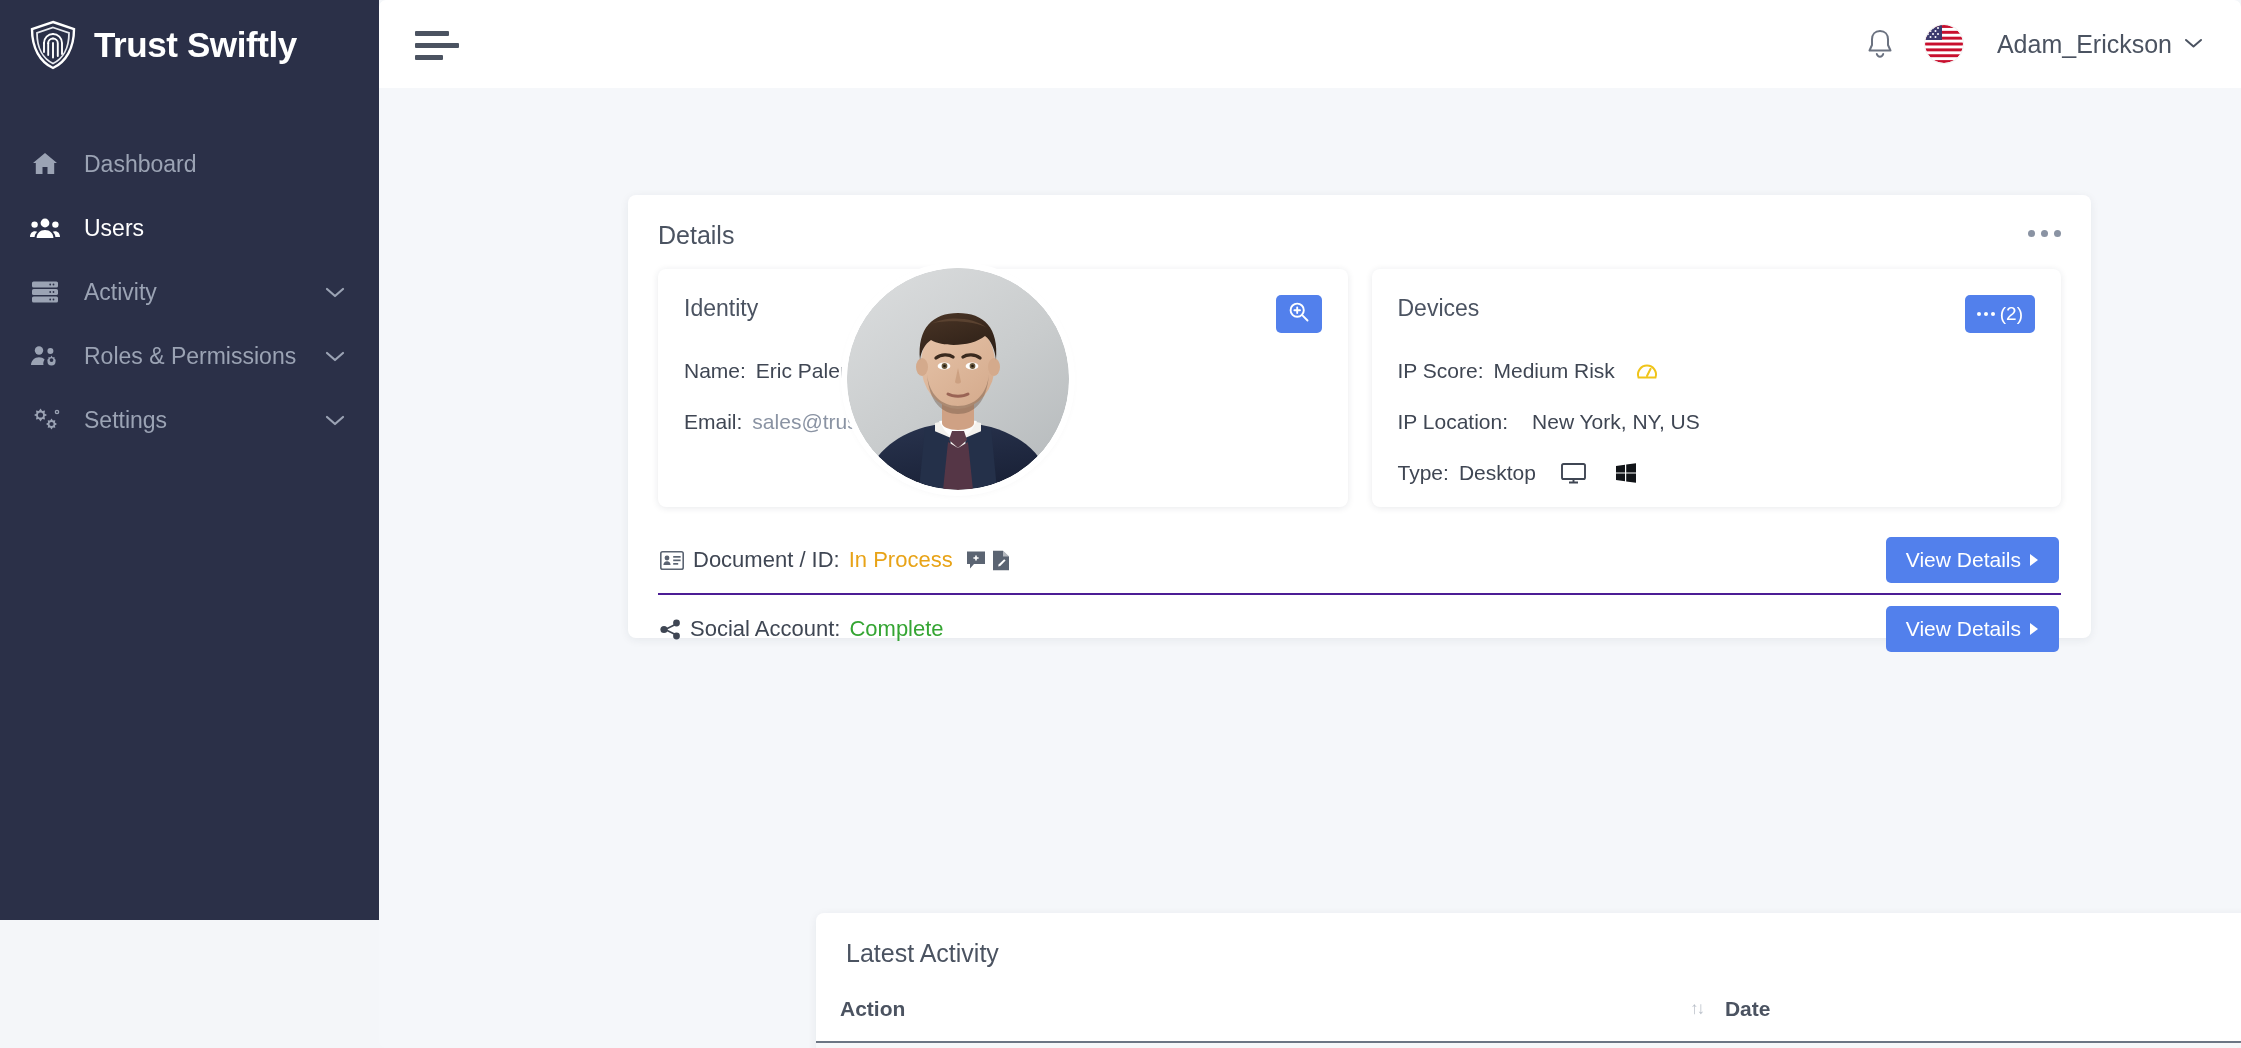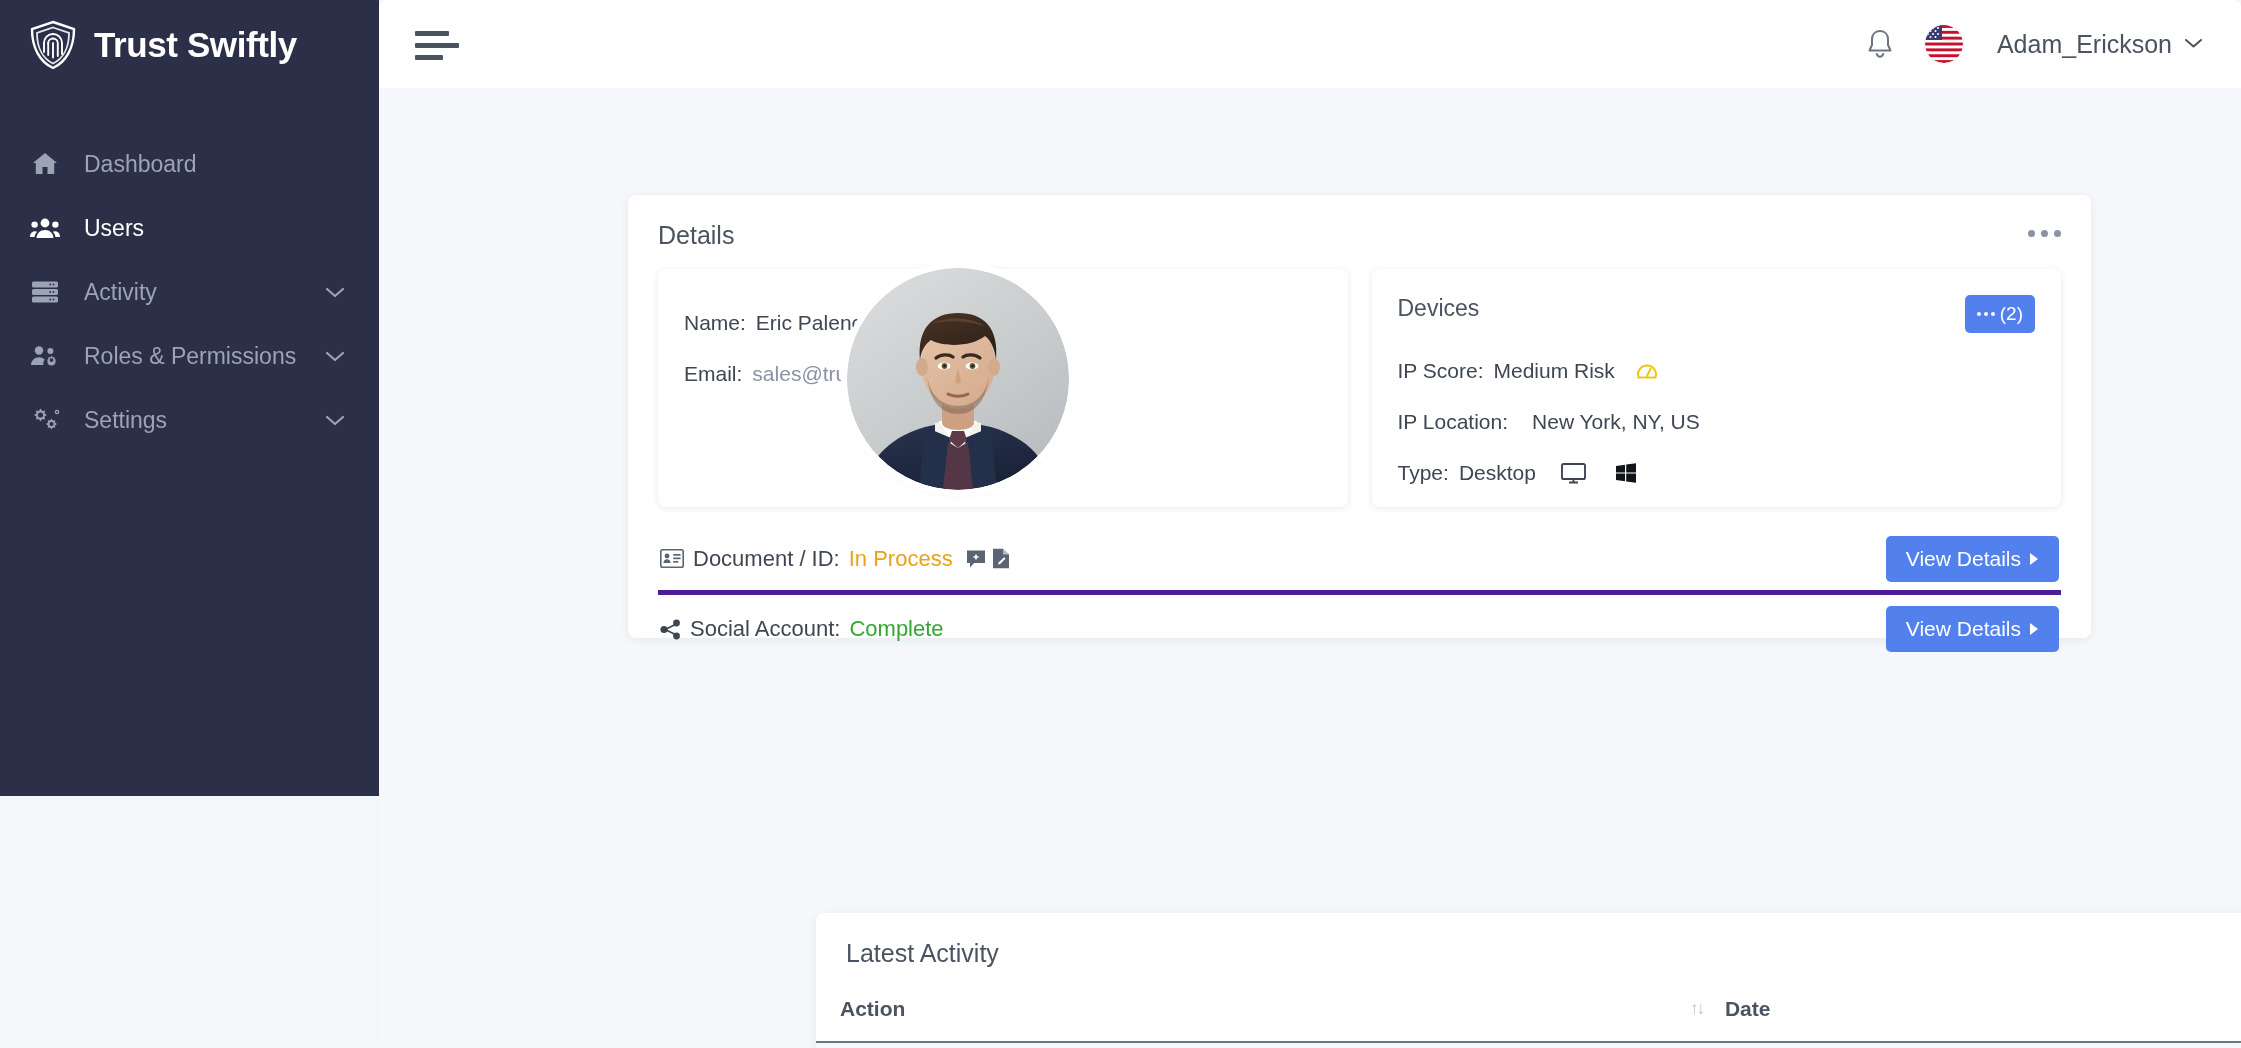--- a/index.html
+++ b/index.html
@@ -16,21 +16,21 @@
     display: flex;
     width: 2241px;
     height: 1048px;
   }
 
   
   .sidebar {
     width: 379px;
     flex: 0 0 379px;
     background: #2b3048;
-    height: 796px;
+    height: 920px;
     position: relative;
   }
 
   .brand {
     display: flex;
     align-items: center;
     gap: 14px;
     padding: 18px 0 0 26px;
     height: 72px;
   }
@@ -239,21 +239,21 @@
   .field:last-child { margin-bottom: 0; }
   .field .muted { color: #8a93a3; }
   .field .val-space { margin-left: 14px; }
 
   
   .vrows { padding: 20px 30px 0 30px; }
   .vrow {
     display: flex;
     align-items: center;
     height: 68px;
-    border-bottom: 5px solid #4c1d95;
+    border-bottom: 2px solid #4c1d95;
     padding: 0 2px;
   }
   .vrow:last-child { border-bottom: none; align-items: center; }
   .vrow-label {
     font-size: 22px;
     color: #3f4653;
     display: flex;
     align-items: center;
     gap: 9px;
     white-space: nowrap;
@@ -529,20 +529,32 @@
           <span class="dots">
               <i></i>
               <i></i>
               <i></i>
             </span>
         </div>
 
         <div class="panels">
 
           <div class="panel">
+            <div class="panel-head">
+              <span class="panel-title">Identity</span>
+              <button class="panel-btn">
+                <span>
+                  <svg width="22" height="22" viewBox="0 0 22 22" fill="none" stroke="#ffffff" stroke-width="1.9" stroke-linecap="round">
+                    <circle cx="9.2" cy="9.2" r="6.6"></circle>
+                    <path d="M14.2 14.2 L19.5 19.5"></path>
+                    <path d="M6.4 9.2 L12 9.2 M9.2 6.4 L9.2 12"></path>
+                  </svg>
+                </span>
+              </button>
+            </div>
             <div class="panel-body">
               <div class="field">
                 <span>Name:</span>
                 <span>Eric Palencia</span>
               </div>
               <div class="field">
                 <span>Email:</span>
                 <span class="muted">sales@trustswiftly.com</span>
                 <span class="icon-inline" style="margin-left:10px;">
                   <svg width="27" height="24" viewBox="0 0 27 24" fill="none" stroke="#4a7ced" stroke-width="2" stroke-linejoin="round">

